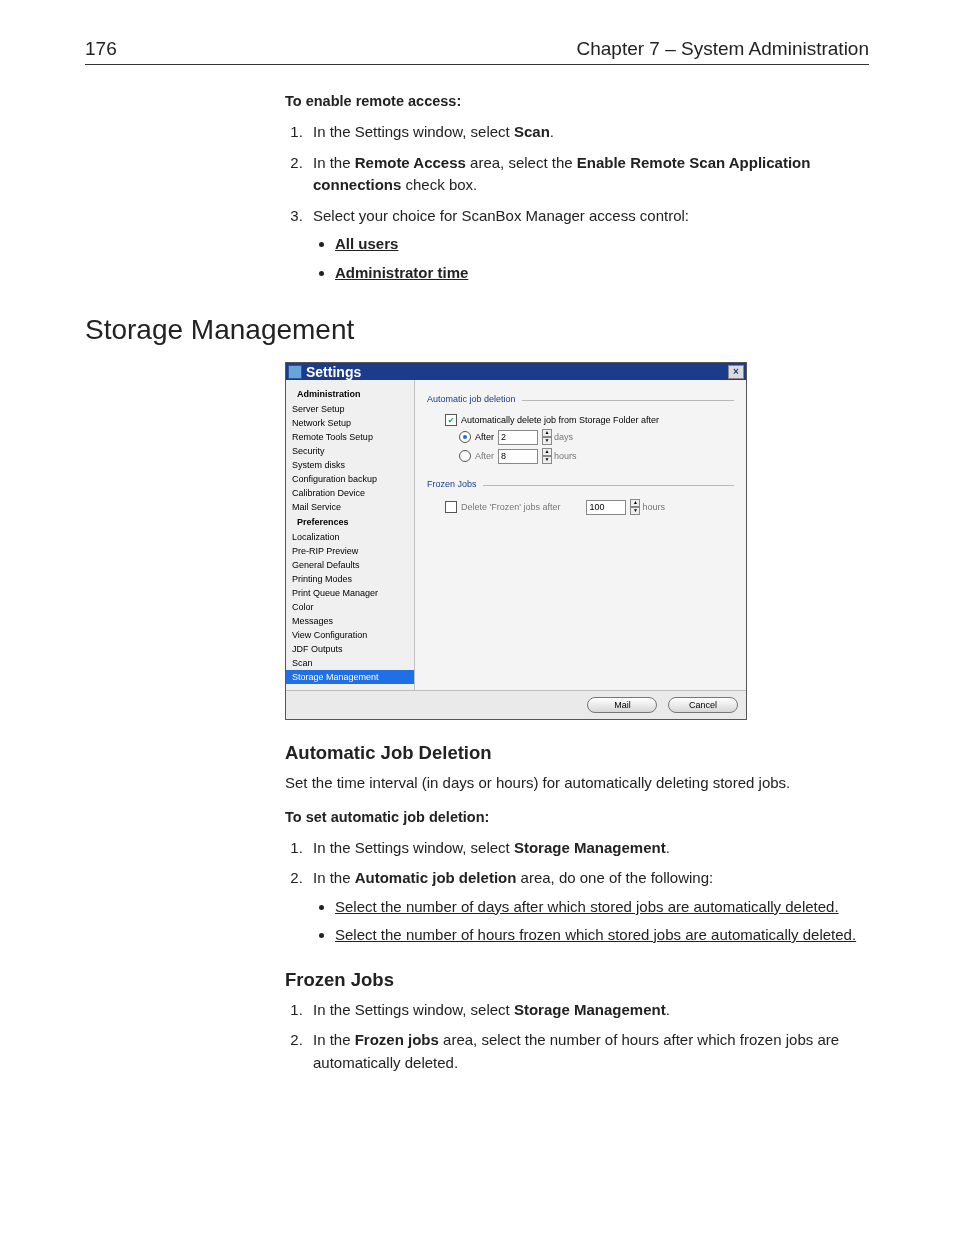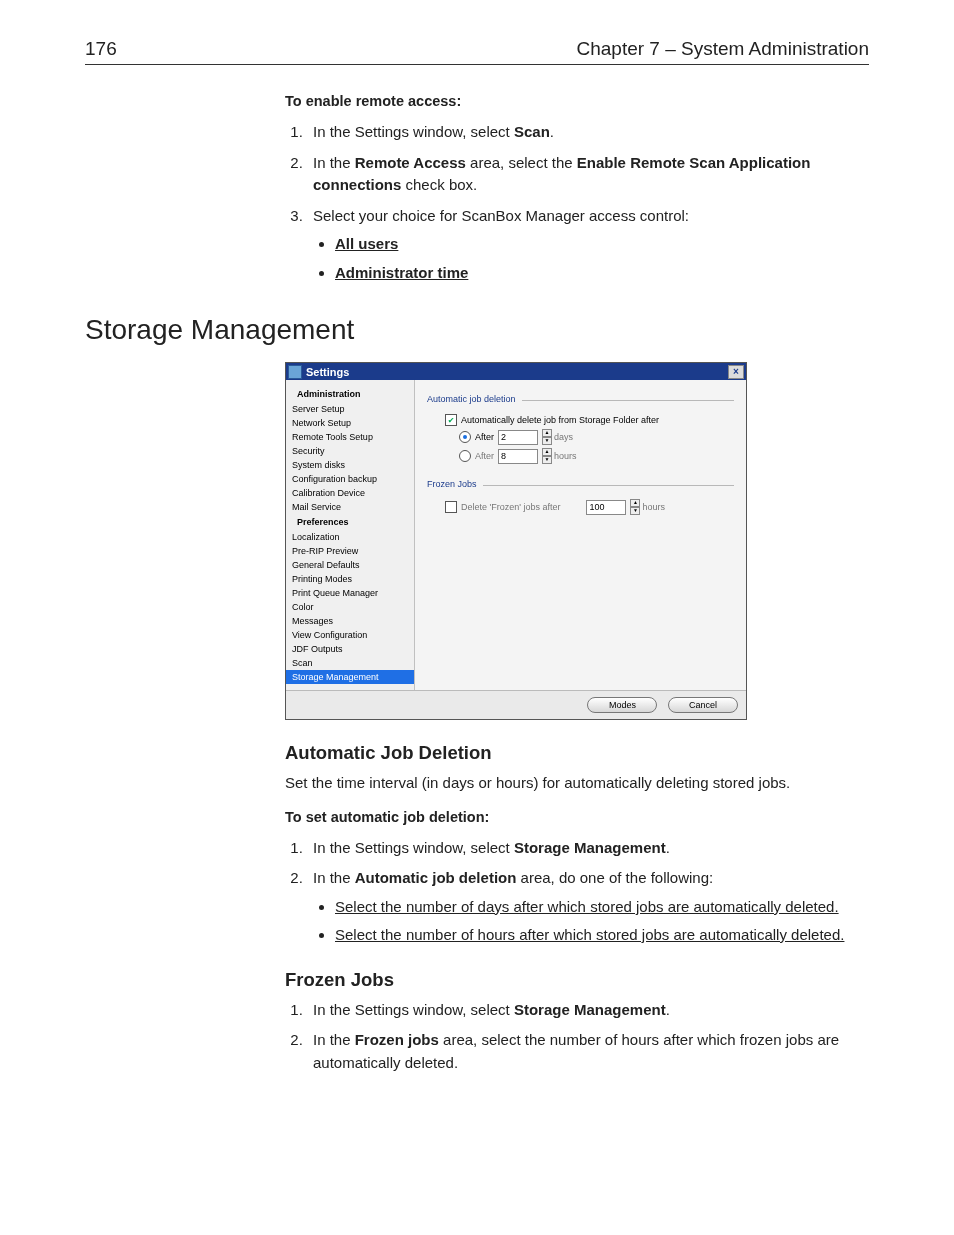--- a/index.html
+++ b/index.html
@@ -81,21 +81,21 @@
     color: #fff;
     display: flex;
     align-items: center;
     padding: 1px 2px;
     height: 15px;
   }
   .titlebar .app-icon {
     width: 12px; height: 12px; background: #6aa5d8; margin-right: 4px;
     border: 1px solid #2a5a9a;
   }
-  .titlebar .title { font-weight: 700; flex: 1; font-size: 11px; }
+  .titlebar .title { font-weight: 700; flex: 1; font-size: 14px; }
   .titlebar .close {
     width: 14px; height: 12px; background: #dcdcdc; color: #1b3b8b;
     display: flex; align-items: center; justify-content: center;
     font-weight: 700; font-size: 10px; border: 1px solid #888;
   }
   .dialog-body {
     display: flex;
     background: #f4f4f4;
     min-height: 290px;
   }
@@ -288,37 +288,37 @@
               <span class="spin">
                   <span class="arr">▲</span>
                   <span class="arr">▼</span>
                 </span>
               <span class="grey">hours</span>
             </div>
           </div>
         </div>
       </div>
       <div class="buttonbar">
-        <span class="btn">Modes</span>
+        <span class="btn">Mail</span>
         <span class="btn">Cancel</span>
       </div>
     </div>
 
     <h2 class="subsection">Automatic Job Deletion</h2>
     <p class="para">Set the time interval (in days or hours) for automatically deleting stored jobs.</p>
     <div class="instr-heading">To set automatic job deletion:</div>
     <ol class="steps">
       <li>
         <span>In the Settings window, select </span><span class="bold">Storage Management</span><span>.</span>
       </li>
       <li>
         <span>In the </span><span class="bold">Automatic job deletion</span><span> area, do one of the following:</span>
         <ul class="bullets">
           <li>Select the number of days after which stored jobs are automatically deleted.</li>
-          <li>Select the number of hours after which stored jobs are automatically deleted.</li>
+          <li>Select the number of hours frozen which stored jobs are automatically deleted.</li>
         </ul>
       </li>
     </ol>
 
     <h2 class="subsection">Frozen Jobs</h2>
     <ol class="steps">
       <li>
         <span>In the Settings window, select </span><span class="bold">Storage Management</span><span>.</span>
       </li>
       <li>

